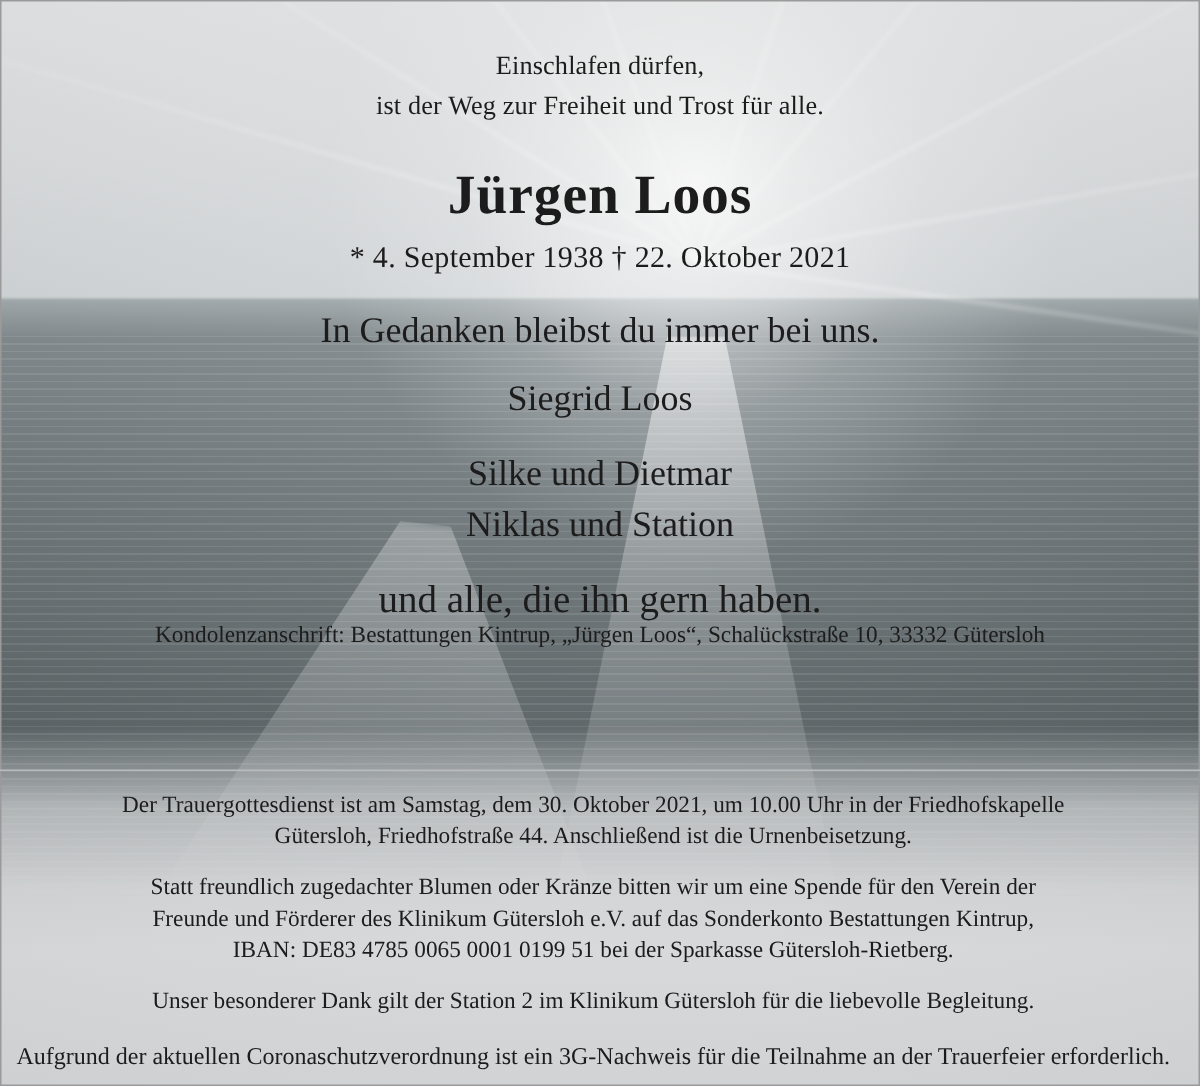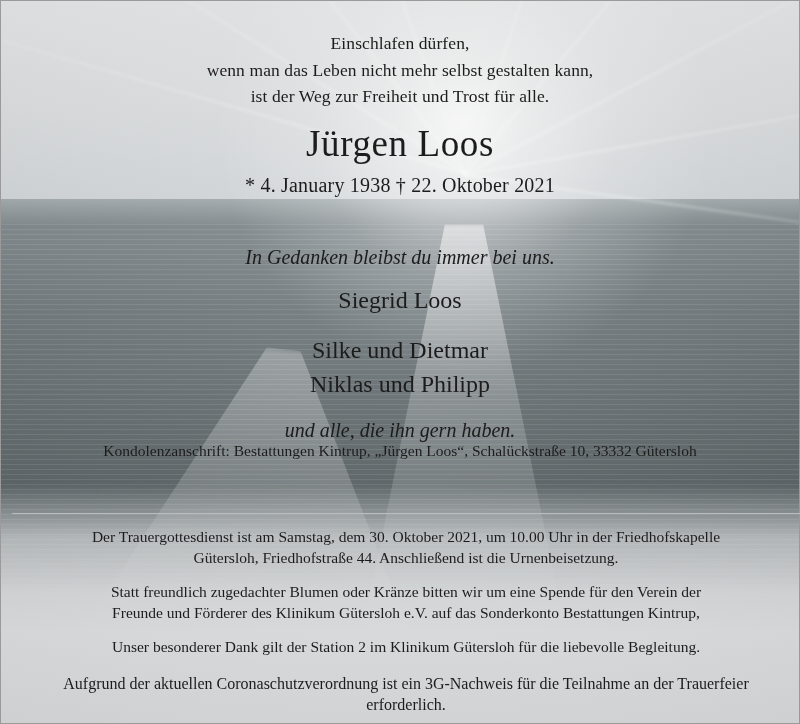--- a/index.html
+++ b/index.html
@@ -119,61 +119,59 @@
   }
 
   .verse {
     font-size: 17.5px;
     line-height: 1.52;
     letter-spacing: .1px;
   }
   .verse div { white-space: nowrap; }
 
   .name {
-    margin-top: 12px;
+    margin-top: 26px;
     font-size: 37px;
-    font-weight: normal;
+    font-weight: bold;
     letter-spacing: .6px;
   }
   .dates {
     margin-top: 9px;
     font-size: 20px;
     letter-spacing: .2px;
   }
 
   .memory {
-    margin-top: 49px;
-    font-size: 20px;
-    font-style: italic;
+    margin-top: 24px;
+    font-size: 24px;
   }
 
   .mourners {
     margin-top: 14px;
   }
   .m-line {
     font-size: 24px;
     line-height: 1.42;
   }
   .m-group { margin-top: 16px; }
   .m-closing {
     margin-top: 18px;
-    font-size: 20px;
-    font-style: italic;
+    font-size: 26px;
   }
 
   .condolence {
     font-size: 15.5px;
   }
 
   .lower {
     position: absolute;
     z-index: 5;
     left: 0; right: 0;
     bottom: 0;
-    padding: 0 18px 8px 30px;
+    padding: 0 18px 8px 9px;
     box-sizing: border-box;
     text-align: center;
     color: #1c1c1c;
   }
   .divider {
     height: 1px;
     background: #b9bcbd;
     margin: 0 -18px 12px -18px;
   }
   .para {
@@ -210,53 +208,53 @@
     <div class="bg-beam"></div>
     <div class="bg-beam2"></div>
     <div class="bg-fade"></div>
     <div class="bg-vig"></div>
   </div>
 
   <div class="content">
 
     <div class="verse">
       <div>Einschlafen dürfen,</div>
-      <div>wenn man das Leben nicht mehr selbst gestalten kann,</div>
       <div>ist der Weg zur Freiheit und Trost für alle.</div>
     </div>
 
     <div class="name">Jürgen Loos</div>
 
-    <div class="dates">* 4. January 1938  † 22. Oktober 2021</div>
+    <div class="dates">* 4. September 1938  † 22. Oktober 2021</div>
 
     <div class="memory">In Gedanken bleibst du immer bei uns.</div>
 
     <div class="mourners">
       <div class="m-line">Siegrid Loos</div>
       <div class="m-group">
         <div class="m-line">Silke und Dietmar</div>
-        <div class="m-line">Niklas und Philipp</div>
+        <div class="m-line">Niklas und Station</div>
       </div>
       <div class="m-closing">und alle, die ihn gern haben.</div>
     </div>
 
     <div class="condolence">Kondolenzanschrift: Bestattungen Kintrup, „Jürgen Loos“, Schalückstraße 10, 33332 Gütersloh</div>
   </div>
 
   <div class="lower">
     <div class="divider"></div>
 
     <div class="para">
       <div>Der Trauergottesdienst ist am Samstag, dem 30. Oktober 2021, um 10.00 Uhr in der Friedhofskapelle</div>
       <div>Gütersloh, Friedhofstraße 44. Anschließend ist die Urnenbeisetzung.</div>
     </div>
 
     <div class="para">
       <div>Statt freundlich zugedachter Blumen oder Kränze bitten wir um eine Spende für den Verein der</div>
       <div>Freunde und Förderer des Klinikum Gütersloh e.V. auf das Sonderkonto Bestattungen Kintrup,</div>
+      <div>IBAN: DE83 4785 0065 0001 0199 51 bei der Sparkasse Gütersloh-Rietberg.</div>
     </div>
 
     <div class="para">Unser besonderer Dank gilt der Station 2 im Klinikum Gütersloh für die liebevolle Begleitung.</div>
 
     <div class="fineprint">Aufgrund der aktuellen Coronaschutzverordnung ist ein 3G-Nachweis für die Teilnahme an der Trauerfeier erforderlich.</div>
   </div>
 
   <div class="frame"></div>
 </div>
 

